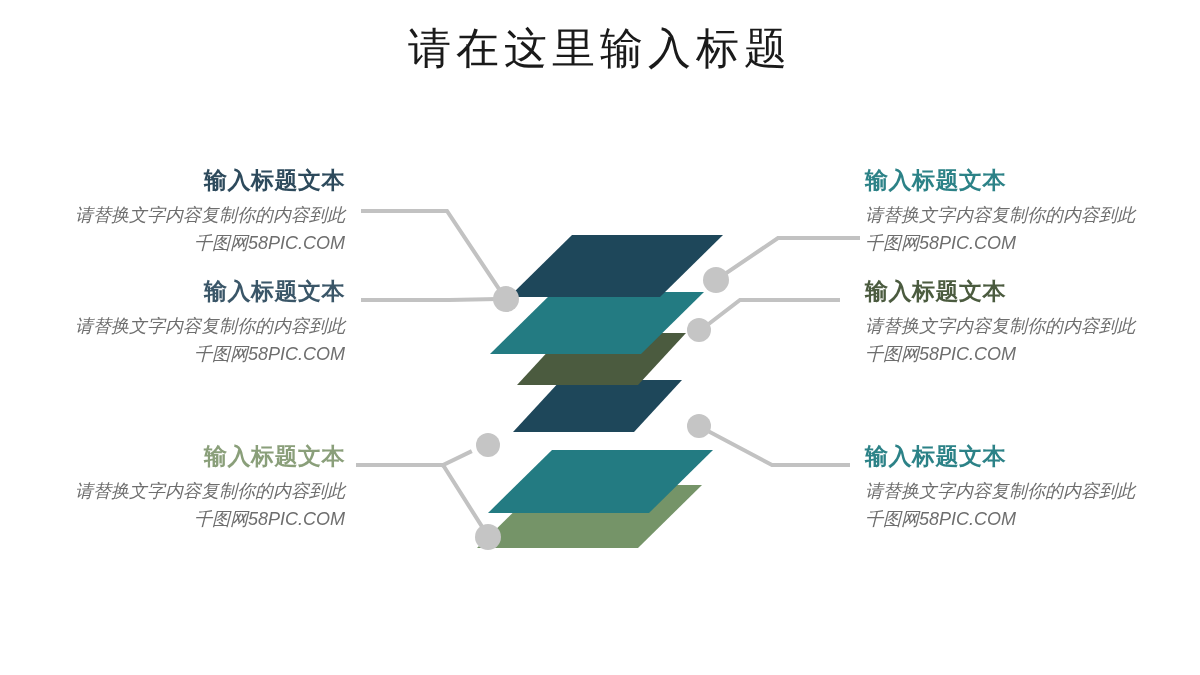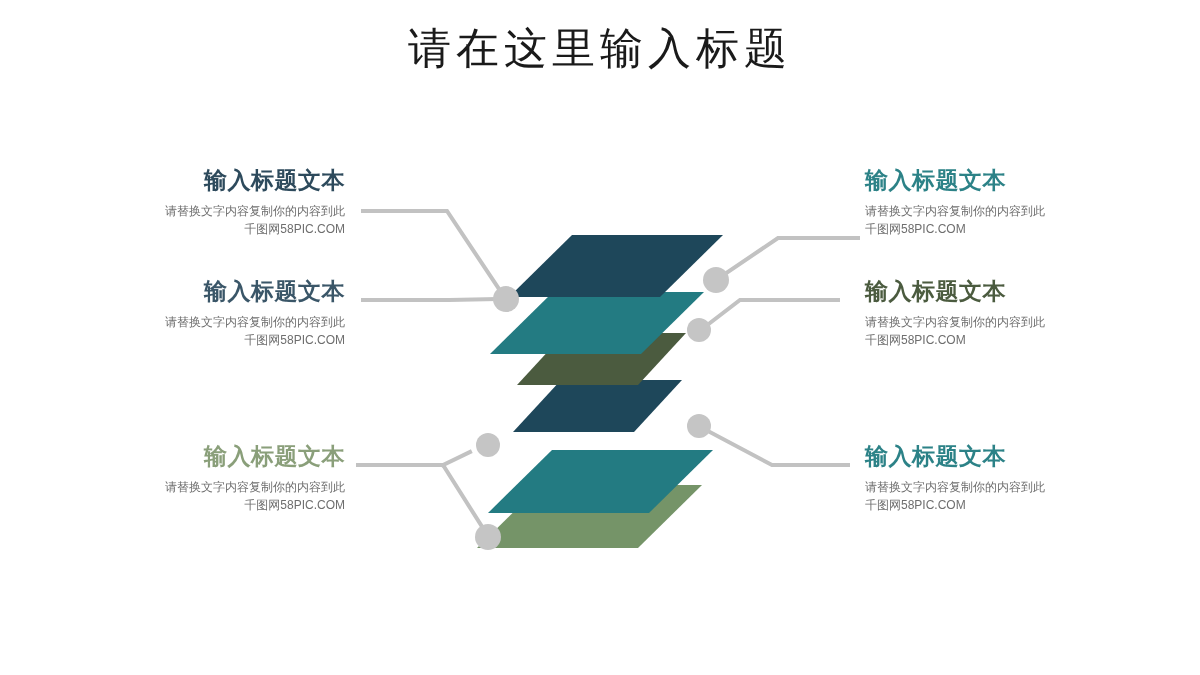--- a/index.html
+++ b/index.html
@@ -57,25 +57,26 @@
 
   .tb-heading {
     font-size: 23px;
     font-weight: bold;
     line-height: 1.3;
     margin: 0 0 6px 0;
     letter-spacing: 0.5px;
     white-space: nowrap;
   }
   .tb-body {
-    font-size: 12px;
+    font-size: 18px;
     line-height: 1.55;
     color: #6e6e6e;
     margin: 0;
     white-space: nowrap;
+    font-style: italic;
   }
   .tb-body .ln2 { display: block; }
 
   
   #block-l1 { left: 45px;  top: 166px; }
   #block-l2 { left: 45px;  top: 277px; }
   #block-l3 { left: 45px;  top: 442px; }
   
   #block-r1 { left: 865px; top: 166px; }
   #block-r2 { left: 865px; top: 277px; }

